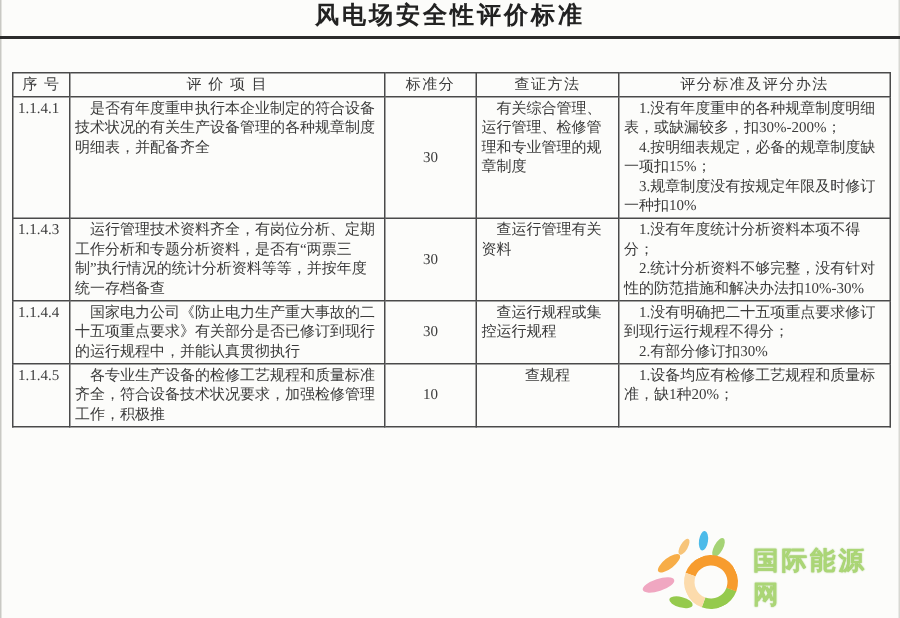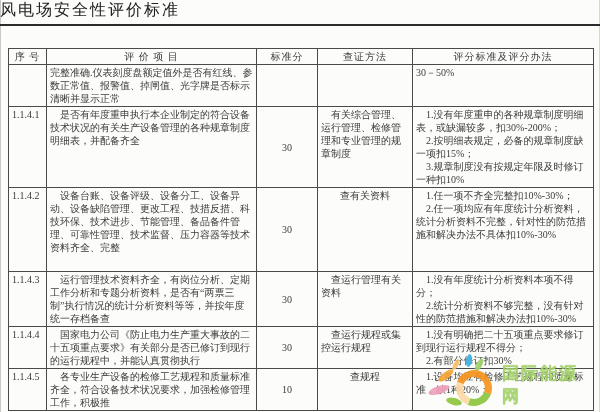--- a/index.html
+++ b/index.html
@@ -5,22 +5,22 @@
   html,body{margin:0;padding:0;}
   body{
     width:600px;height:412px;position:relative;overflow:hidden;
     background:#fcfcfa;
     font-family:"Liberation Serif","DejaVu Serif",serif;
     color:#3a3a3a;
   }
   .edge-l{position:absolute;left:0;top:0;bottom:0;width:1px;background:#c9c9c4;}
   .edge-r{position:absolute;right:0;top:0;bottom:0;width:1px;background:#d8d8d3;}
   .title{
-    position:absolute;top:0;left:0;width:100%;
-    font-size:16px;font-weight:normal;letter-spacing:2px;color:#222;
+    position:absolute;top:0;left:0;width:100%;text-align:center;
+    font-size:16px;font-weight:bold;letter-spacing:2px;color:#222;
   }
   .title-rule{position:absolute;top:24px;left:0;width:600px;height:2px;background:#2b2b2b;}
   table.main{
     position:absolute;left:8px;top:48px;width:585px;
     border-collapse:collapse;table-layout:fixed;
     font-size:10px;line-height:13px;color:#3b3b3b;
   }
   table.main td,table.main th{
     border:1px solid #4a4a4a;padding:1px 3px;vertical-align:top;
     overflow:hidden;
@@ -72,61 +72,38 @@
   </colgroup>
   <tbody>
       <tr style="height:15px">
     <th>序  号</th>
     <th>评 价 项 目</th>
     <th>标准分</th>
     <th>查证方法</th>
     <th>评分标准及评分办法</th>
   </tr>
 
-  <tr style="height:38px">
-    <td class="no"></td>
-    <td>
-          <p class="noind">完整准确.仪表刻度盘额定值外是否有红线、参数正常值、报警值、掉闸值、光字牌是否标示清晰并显示正常</p>
-        </td>
-    <td class="score"></td>
-    <td></td>
-    <td>
-          <p class="noind">30－50%</p>
-        </td>
-  </tr>
 
 
   <tr style="height:77px">
     <td class="no">1.1.4.1</td>
     <td>
           <p class="ind">是否有年度重申执行本企业制定的符合设备技术状况的有关生产设备管理的各种规章制度明细表，并配备齐全</p>
         </td>
     <td class="score">30</td>
     <td>
           <p class="ind">有关综合管理、运行管理、检修管理和专业管理的规章制度</p>
         </td>
     <td>
       <p class="ind">1.没有年度重申的各种规章制度明细表，或缺漏较多，扣30%-200%；</p>
-      <p class="ind">2.按明细表规定，必备的规章制度缺一项扣15%；</p>
+      <p class="ind">4.按明细表规定，必备的规章制度缺一项扣15%；</p>
       <p class="ind">3.规章制度没有按规定年限及时修订一种扣10%</p>
     </td>
   </tr>
 
-  <tr style="height:84px">
-    <td class="no">1.1.4.2</td>
-    <td>
-          <p class="ind">设备台账、设备评级、设备分工、设备异动、设备缺陷管理、更改工程、技措反措、科技环保、技术进步、节能管理、备品备件管理、可靠性管理、技术监督、压力容器等技术资料齐全、完整</p>
-        </td>
-    <td class="score">30</td>
-    <td class="center">查有关资料</td>
-    <td>
-      <p class="ind">1.任一项不齐全完整扣10%-30%；</p>
-      <p class="ind">2.任一项均应有年度统计分析资料，统计分析资料不完整，针对性的防范措施和解决办法不具体扣10%-30%</p>
-    </td>
-  </tr>
 
   <tr style="height:42px">
     <td class="no">1.1.4.3</td>
     <td>
           <p class="ind">运行管理技术资料齐全，有岗位分析、定期工作分析和专题分析资料，是否有“两票三制”执行情况的统计分析资料等等，并按年度统一存档备查</p>
         </td>
     <td class="score">30</td>
     <td>
           <p class="ind">查运行管理有关资料</p>
         </td>

